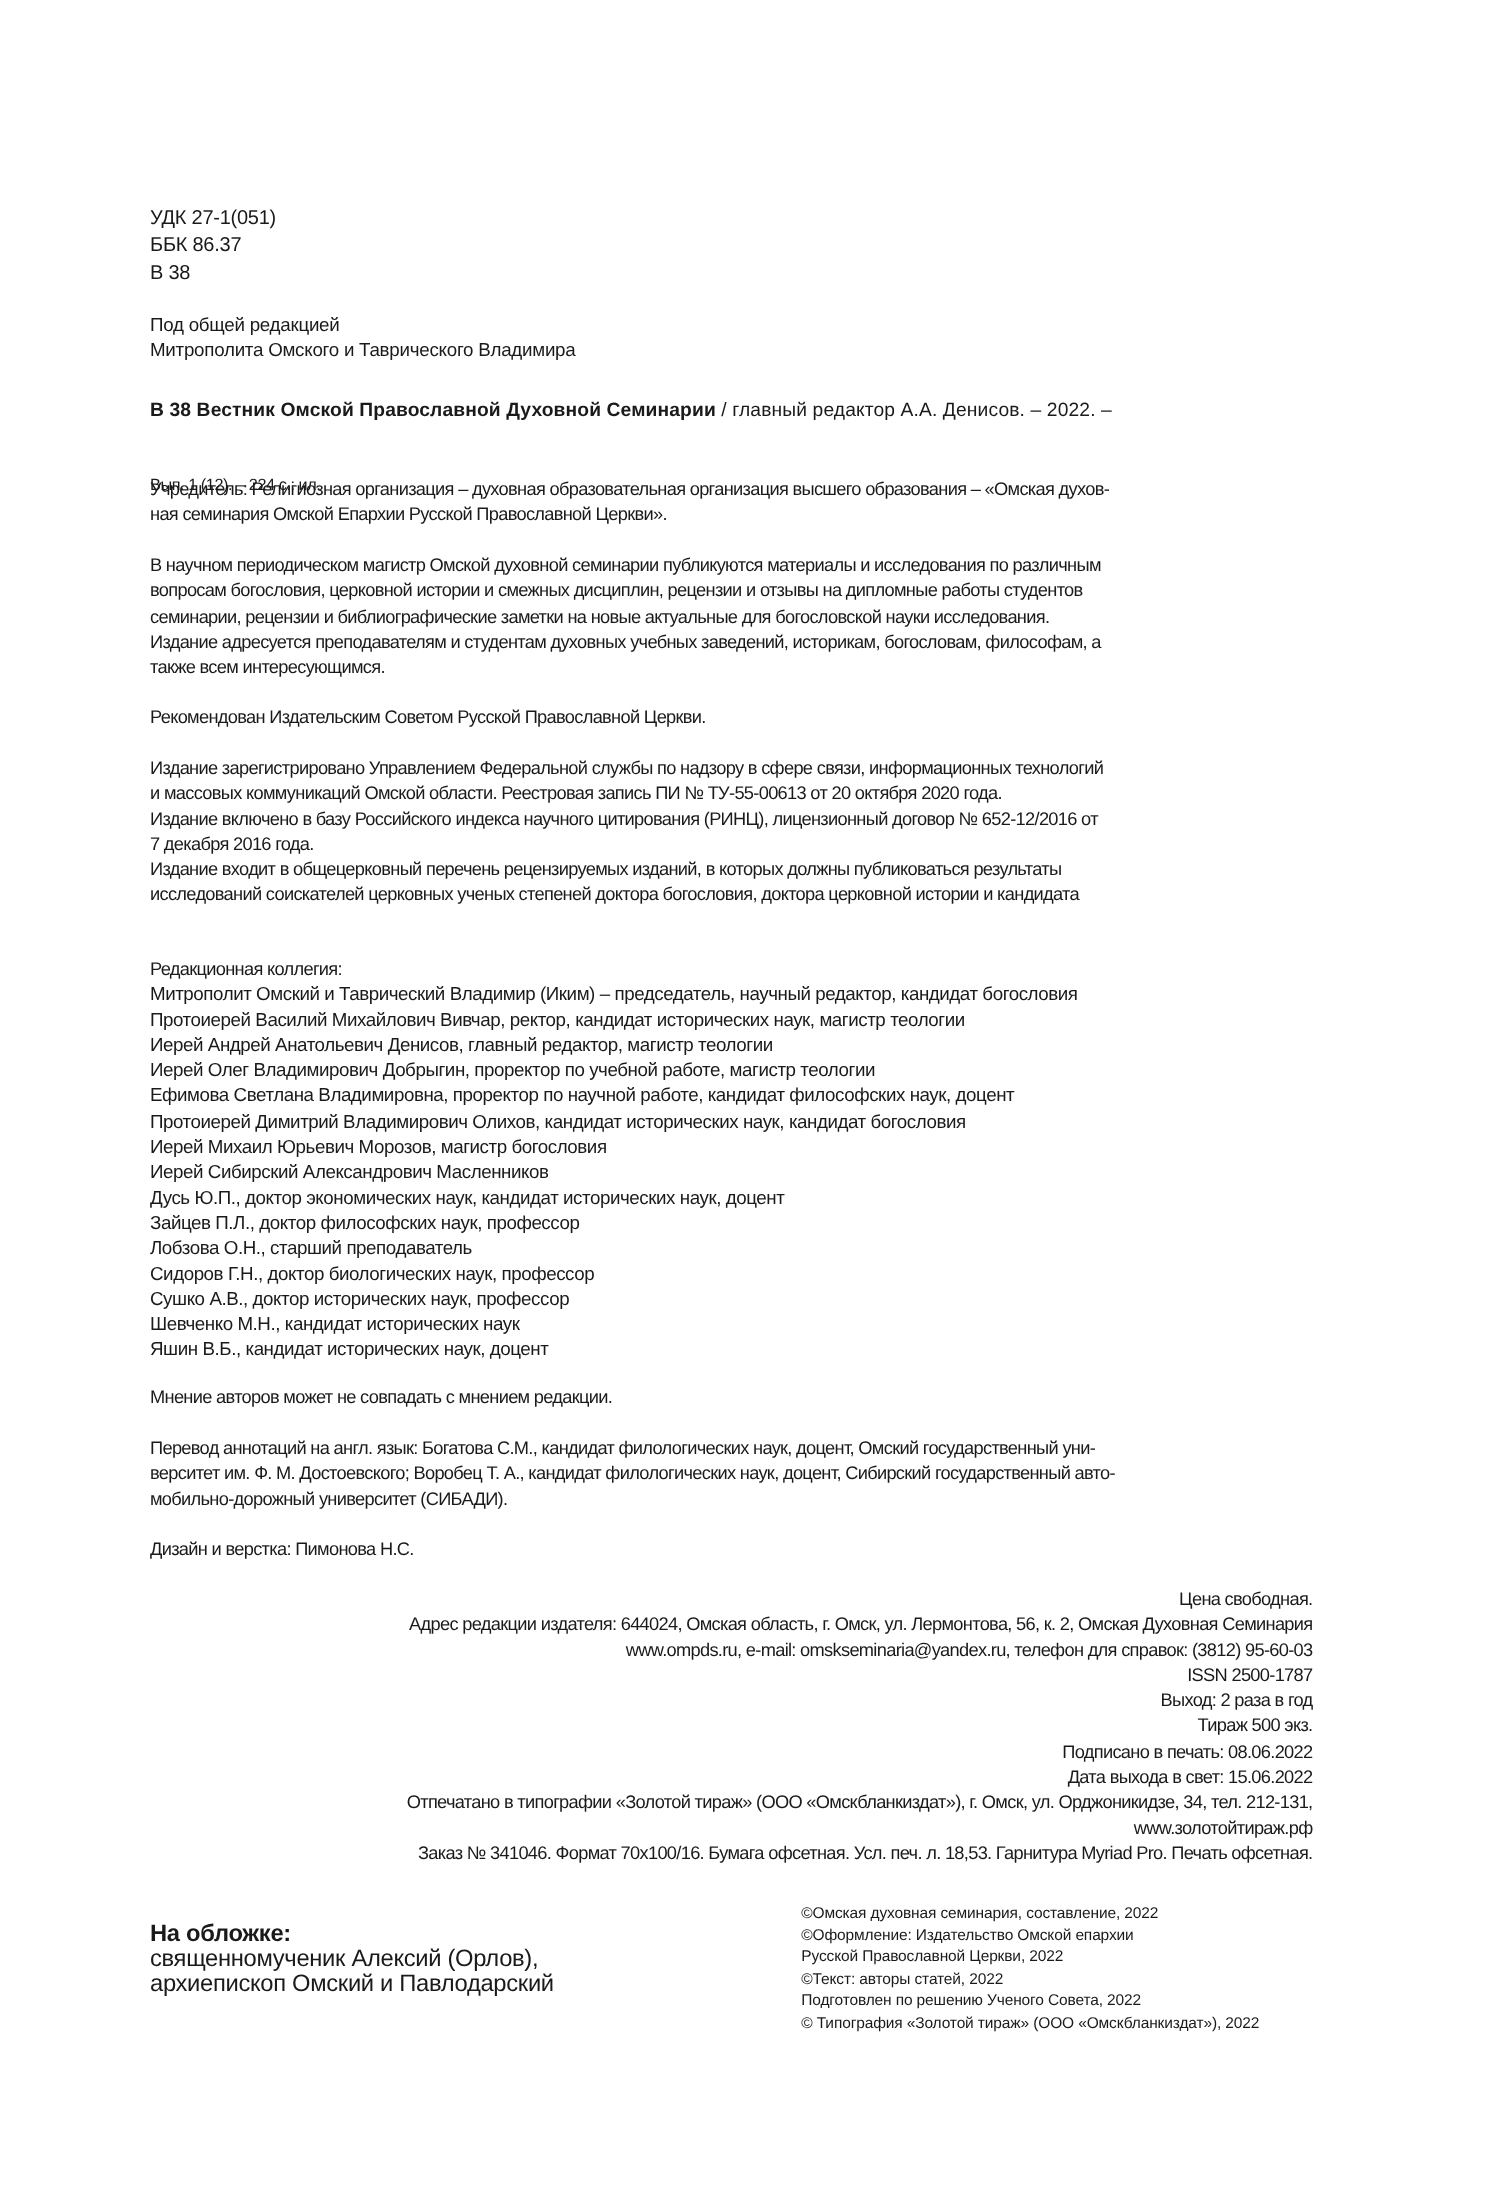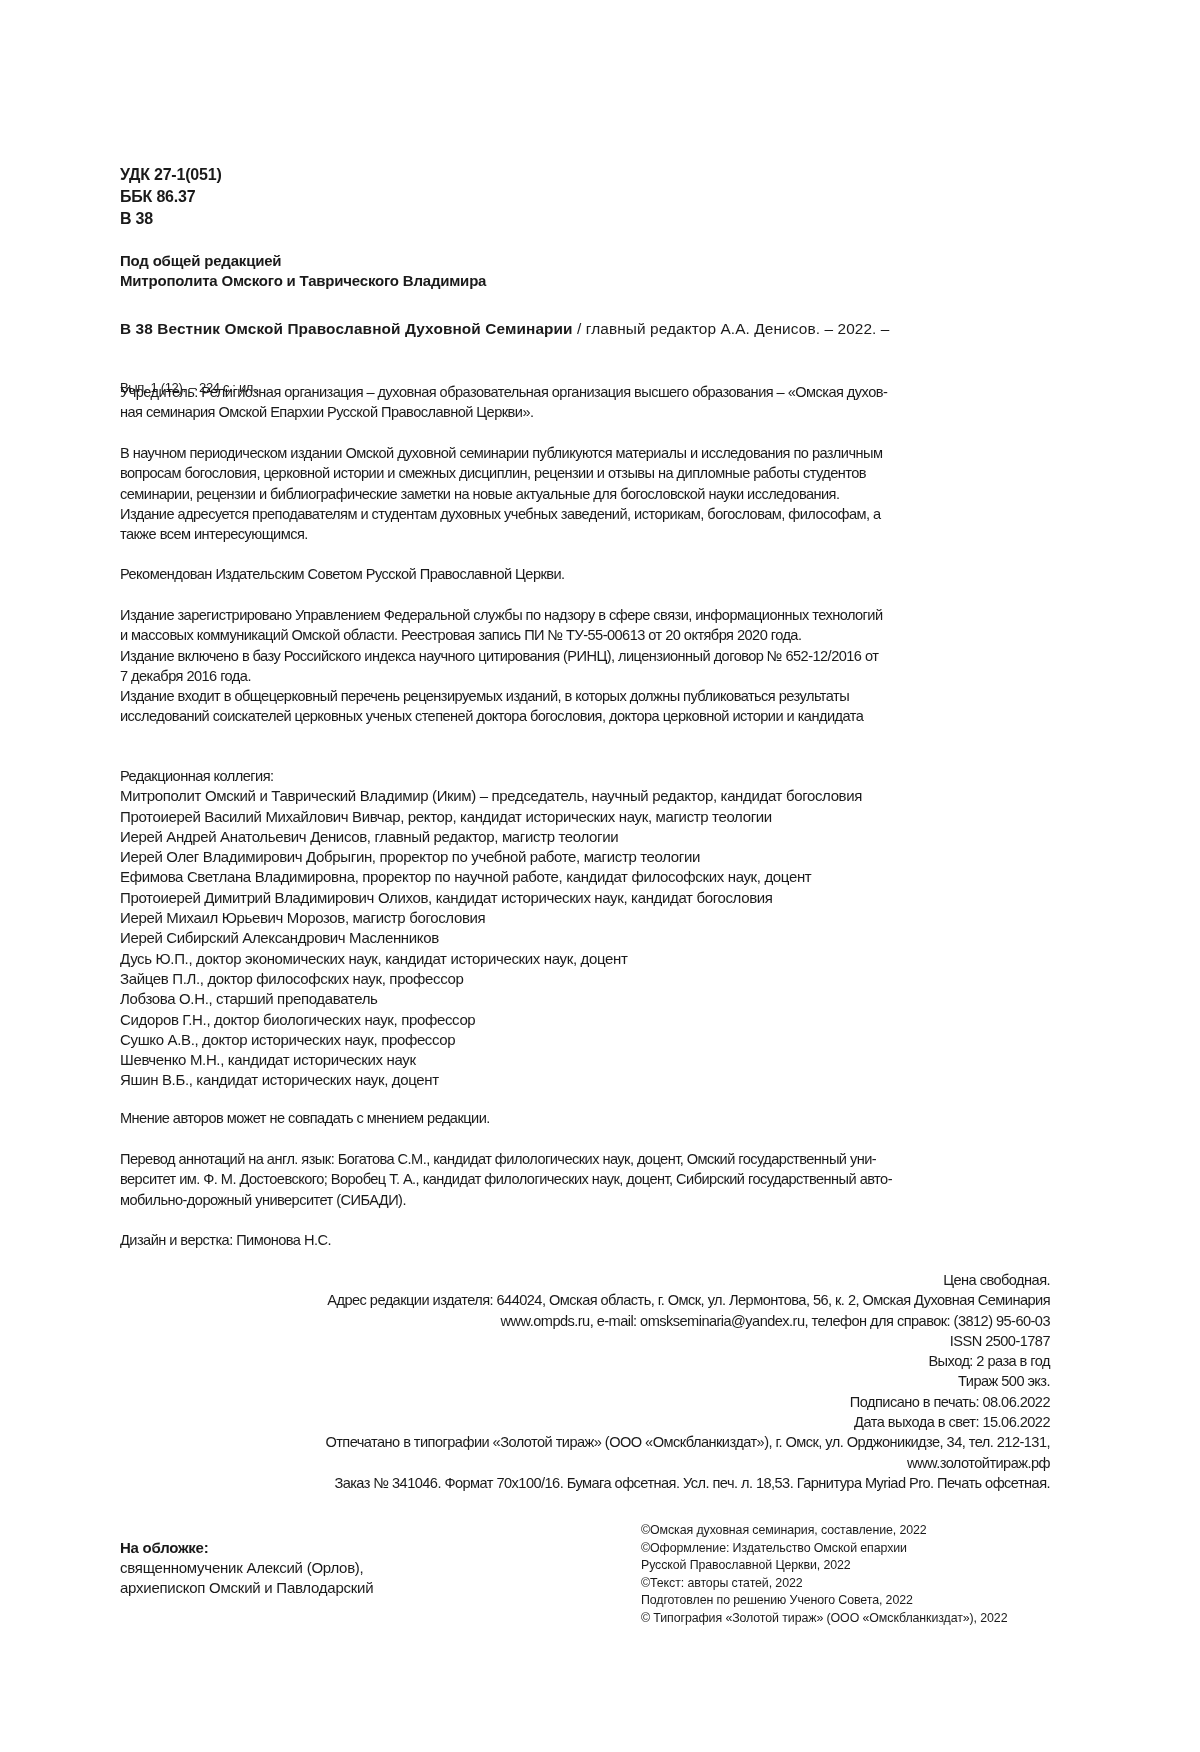--- a/index.html
+++ b/index.html
@@ -1,27 +1,27 @@
 <!DOCTYPE html>
 <html><head>
   <meta charset="utf-8">
   <style>
     html, body { margin: 0; padding: 0; background: #ffffff; }
     body { width: 1200px; height: 1752px; position: relative; overflow: hidden;
            font-family: "Liberation Sans Narrow", "Liberation Sans", sans-serif; color: #1a1a1a; }
     .page { position: absolute; left: 120px; top: 0; width: 930px; }
     .blk { position: absolute; left: 0; width: 930px; }
     .ln { display: block; white-space: nowrap; font-size: 15px; line-height: 20.3px; letter-spacing: -0.35px; }
-    .wide { font-family: "Liberation Sans", sans-serif; letter-spacing: -0.2px; font-weight: bold; }
+    .wide { font-family: "Liberation Sans", sans-serif; letter-spacing: -0.2px; }
     .cond { font-size: 14.6px; letter-spacing: -0.55px; }
     b.bold { font-weight: bold; }
     .copy { position: absolute; left: 641px; top: 1522px; width: 420px; }
     .copy .ln { font-size: 12.4px; line-height: 17.6px; letter-spacing: -0.1px; font-family: "Liberation Sans", sans-serif; }
     .cover { position: absolute; left: 120px; top: 1538px; width: 440px; }
-    .cover .ln { font-size: 15px; line-height: 20px; font-family: "Liberation Sans", sans-serif; letter-spacing: -0.25px; }
+    .cover .ln { font-size: 19px; line-height: 20px; font-family: "Liberation Sans", sans-serif; letter-spacing: -0.25px; }
   </style>
 </head>
 <body>
 
 <div class="page">
 
   <div class="blk" style="top:164px;">
     <span class="ln wide" style="font-size:16px;line-height:22px;">УДК 27-1(051)</span>
     <span class="ln wide" style="font-size:16px;line-height:22px;">ББК 86.37</span>
     <span class="ln wide" style="font-size:16px;line-height:22px;">В 38</span>
@@ -36,21 +36,21 @@
     <span class="ln" style="font-size:15.4px;line-height:21px;letter-spacing:0.1px;"><b class="bold">В 38 Вестник Омской Православной Духовной Семинарии</b><span> / главный редактор А.А. Денисов. – 2022. –</span></span>
     <span class="ln" style="font-size:13px;line-height:21px;margin-top:38px;">Вып. 1 (12). – 224 с.: ил.</span>
   </div>
 
   <div class="blk" style="top:382px;">
     <span class="ln cond">Учредитель: Религиозная организация – духовная образовательная организация высшего образования – «Омская духов-</span>
     <span class="ln cond">ная семинария Омской Епархии Русской Православной Церкви».</span>
   </div>
 
   <div class="blk" style="top:443px;">
-    <span class="ln cond">В научном периодическом издании Омской духовной семинарии публикуются материалы и исследования по различным</span>
+    <span class="ln cond">В научном периодическом магистр Омской духовной семинарии публикуются материалы и исследования по различным</span>
     <span class="ln cond">вопросам богословия, церковной истории и смежных дисциплин, рецензии и отзывы на дипломные работы студентов</span>
     <span class="ln cond">семинарии, рецензии и библиографические заметки на новые актуальные для богословской науки исследования.</span>
     <span class="ln cond">Издание адресуется преподавателям и студентам духовных учебных заведений, историкам, богословам, философам, а</span>
     <span class="ln cond">также всем интересующимся.</span>
   </div>
 
   <div class="blk" style="top:564px;">
     <span class="ln cond">Рекомендован Издательским Советом Русской Православной Церкви.</span>
   </div>
 

